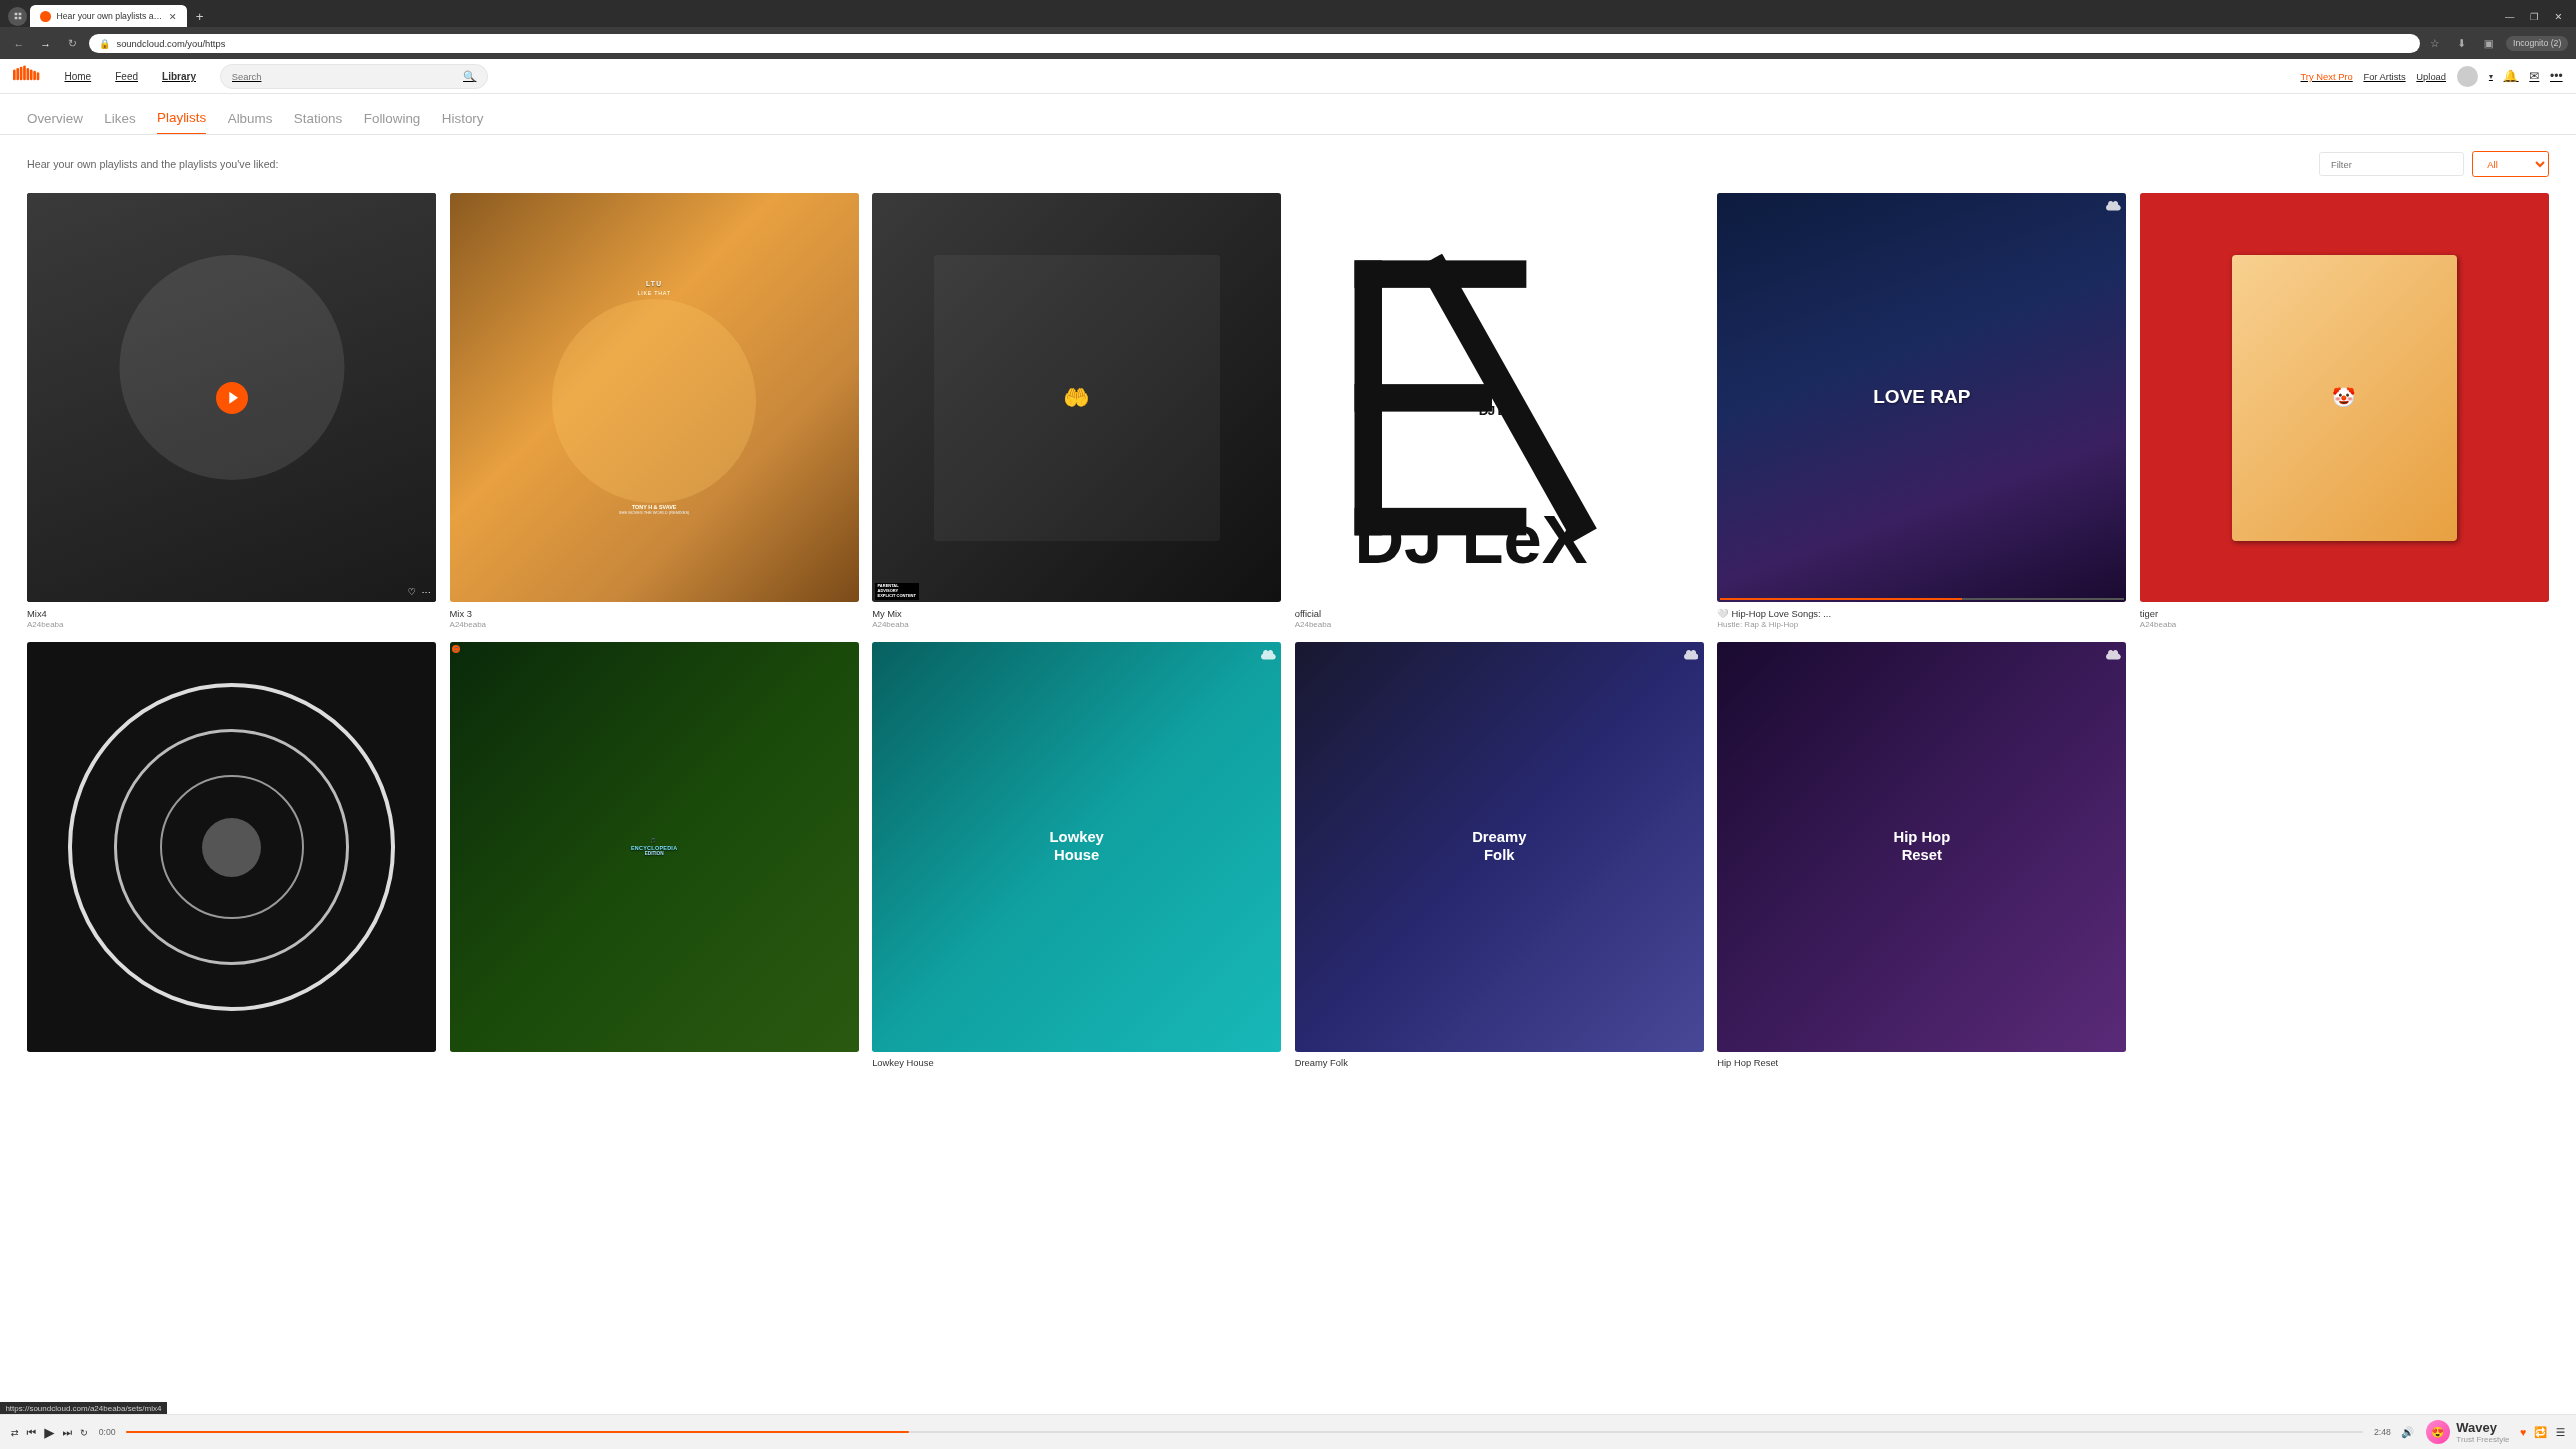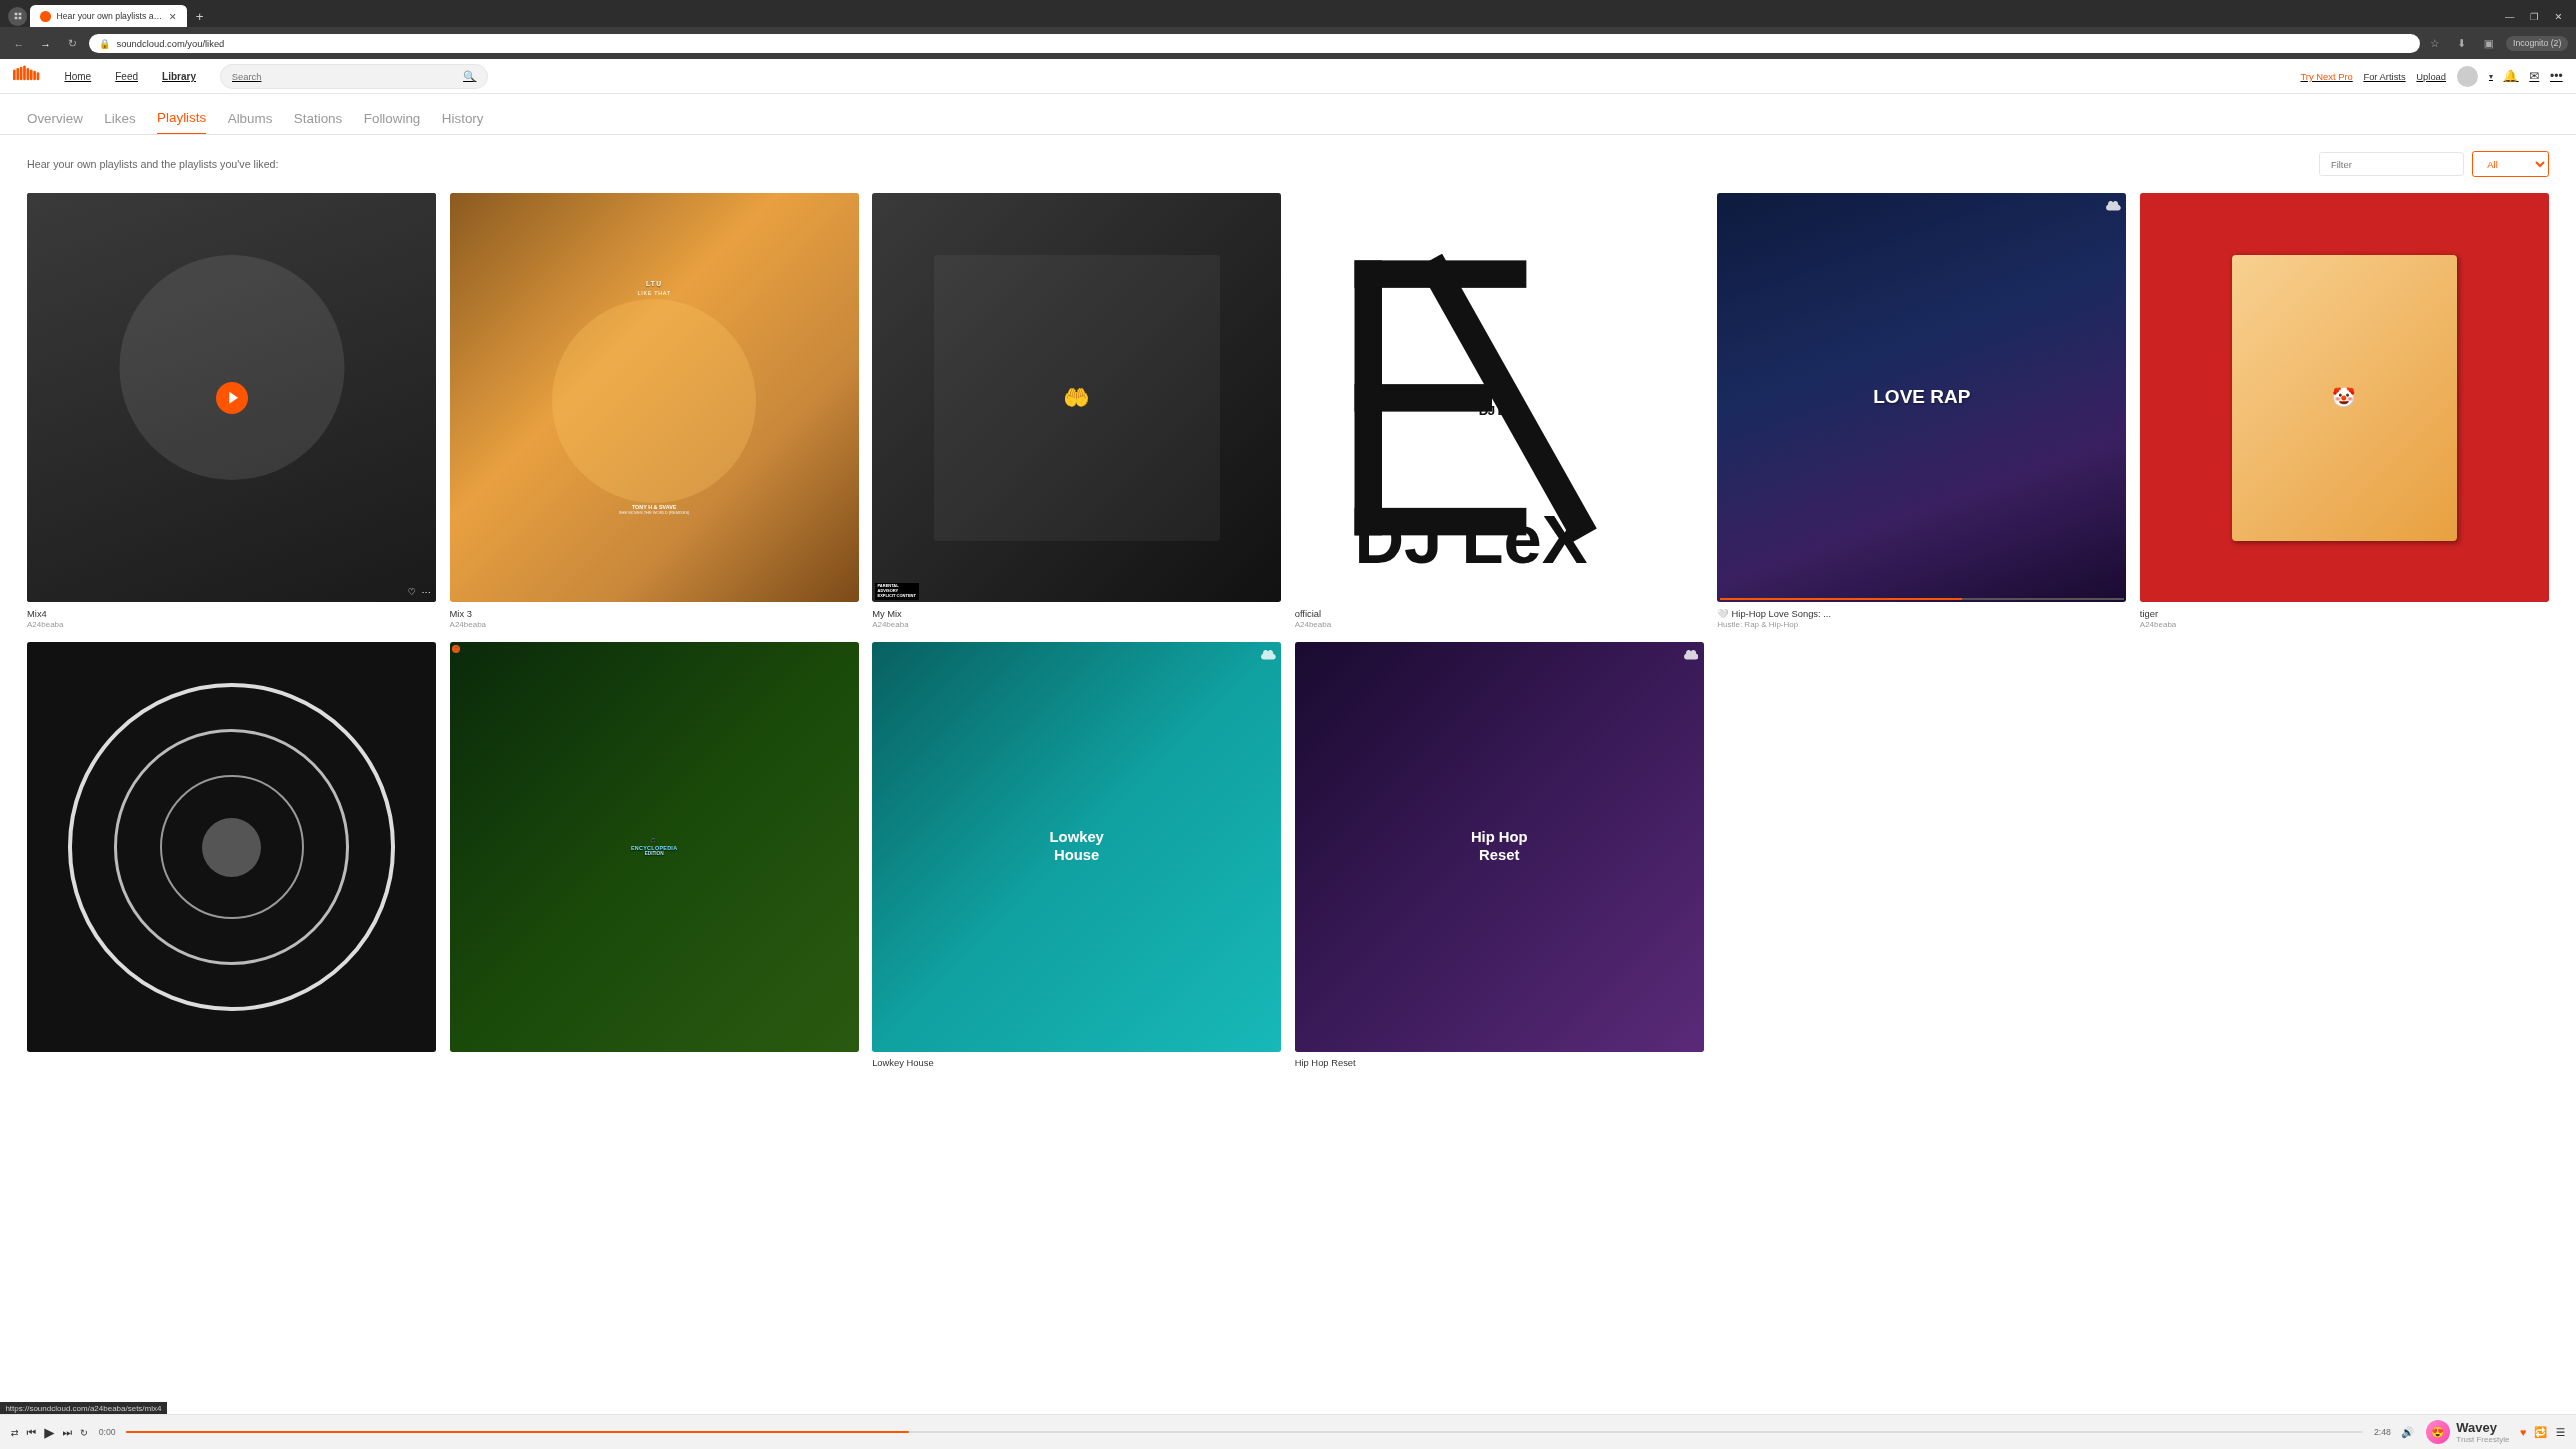--- a/index.html
+++ b/index.html
@@ -135,21 +135,21 @@
       <div class="win-btn">❐</div>
       <div class="win-btn">✕</div>
     </div>
   </div>
   <div class="browser-nav">
     <div class="nav-btn">←</div>
     <div class="nav-btn active">→</div>
     <div class="nav-btn">↻</div>
     <div class="address-bar">
       <span style="color:#aaa; font-size:9.4px;">🔒</span>
-      <span class="address-text">soundcloud.com/you/liked</span>
+      <span class="address-text">soundcloud.com/you/https</span>
     </div>
     <div class="nav-actions">
       <div class="nav-icon">☆</div>
       <div class="nav-icon">⬇</div>
       <div class="nav-icon">▣</div>
       <div class="incognito-badge">Incognito (2)</div>
     </div>
   </div>
 </div>
 
@@ -355,20 +355,32 @@
           <span class="sc-cloud-icon" style="position:absolute; top:5.4px; right:5.4px;">
             <svg width="14.8" height="9.4" viewBox="0 0 22 14" fill="white" opacity="0.9">
               <path d="M18 14H4C1.8 14 0 12.2 0 10s1.3-4.1 3.3-4.8C3.1 4.8 3 4.4 3 4c0-2.2 1.8-4 4-4 1.5 0 2.8.8 3.5 2.1C11.3.8 12.6 0 14 0c2.2 0 4 1.8 4 4 0 .4-.1.8-.2 1.2C19.6 6 22 7.9 22 10c0 2.2-1.8 4-4 4z"></path>
             </svg>
           </span>
         </div>
         <div class="playlist-name">Lowkey House</div>
         <div class="playlist-author"></div>
       </div>
 
+      <div class="playlist-item">
+        <div class="playlist-thumb" style="background: linear-gradient(135deg, #181830, #282870, #484898); position:relative; display:flex; align-items:center; justify-content:center;">
+          <div class="dreamy-folk-text">Dreamy<br>Folk</div>
+          <span class="sc-cloud-icon" style="position:absolute; top:5.4px; right:5.4px;">
+            <svg width="14.8" height="9.4" viewBox="0 0 22 14" fill="white" opacity="0.9">
+              <path d="M18 14H4C1.8 14 0 12.2 0 10s1.3-4.1 3.3-4.8C3.1 4.8 3 4.4 3 4c0-2.2 1.8-4 4-4 1.5 0 2.8.8 3.5 2.1C11.3.8 12.6 0 14 0c2.2 0 4 1.8 4 4 0 .4-.1.8-.2 1.2C19.6 6 22 7.9 22 10c0 2.2-1.8 4-4 4z"></path>
+            </svg>
+          </span>
+        </div>
+        <div class="playlist-name">Dreamy Folk</div>
+        <div class="playlist-author"></div>
+      </div>
 
       <div class="playlist-item">
         <div class="playlist-thumb" style="background: linear-gradient(135deg, #1a0a30, #3a1a58, #5a2a78); position:relative; display:flex; align-items:center; justify-content:center;">
           <div class="hip-hop-reset-text">Hip Hop<br>Reset</div>
           <span class="sc-cloud-icon" style="position:absolute; top:5.4px; right:5.4px;">
             <svg width="14.8" height="9.4" viewBox="0 0 22 14" fill="white" opacity="0.9">
               <path d="M18 14H4C1.8 14 0 12.2 0 10s1.3-4.1 3.3-4.8C3.1 4.8 3 4.4 3 4c0-2.2 1.8-4 4-4 1.5 0 2.8.8 3.5 2.1C11.3.8 12.6 0 14 0c2.2 0 4 1.8 4 4 0 .4-.1.8-.2 1.2C19.6 6 22 7.9 22 10c0 2.2-1.8 4-4 4z"></path>
             </svg>
           </span>
         </div>

